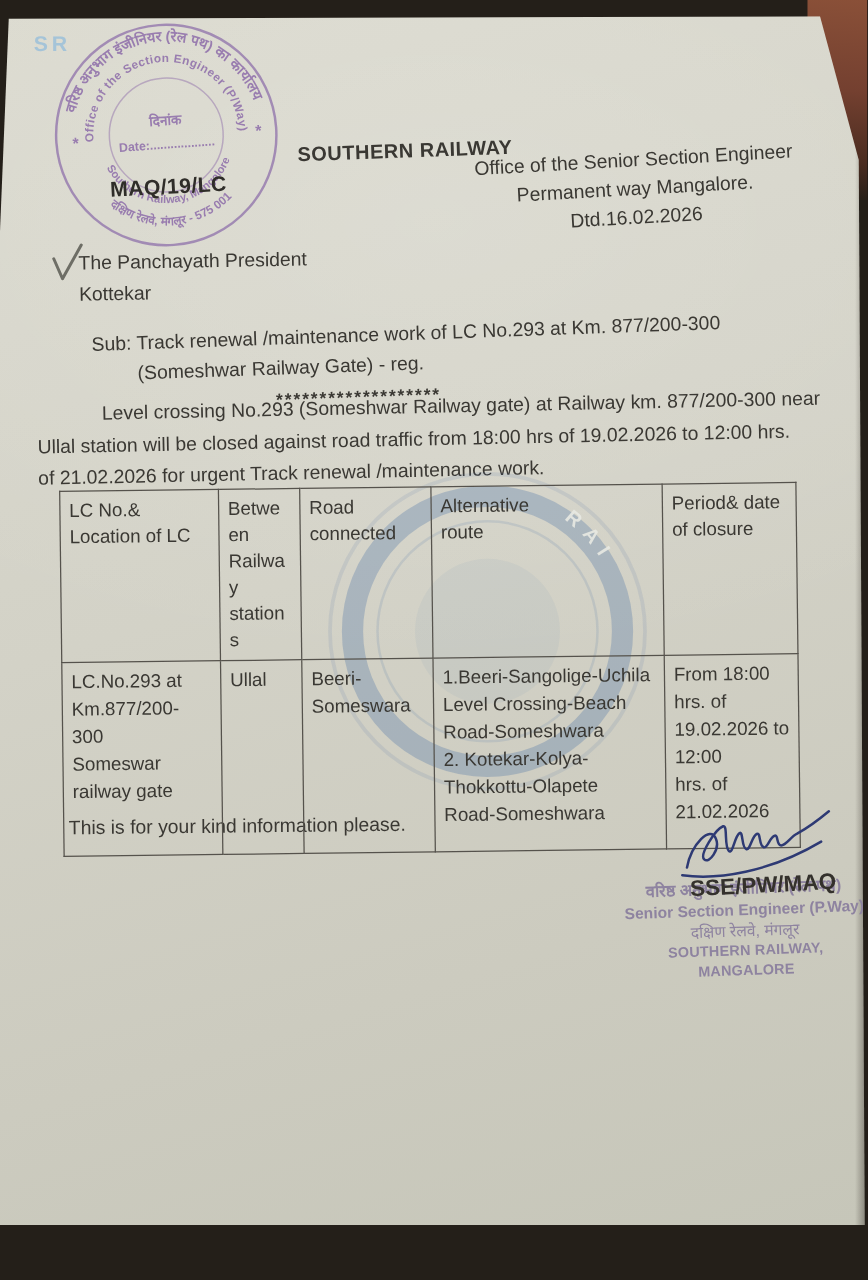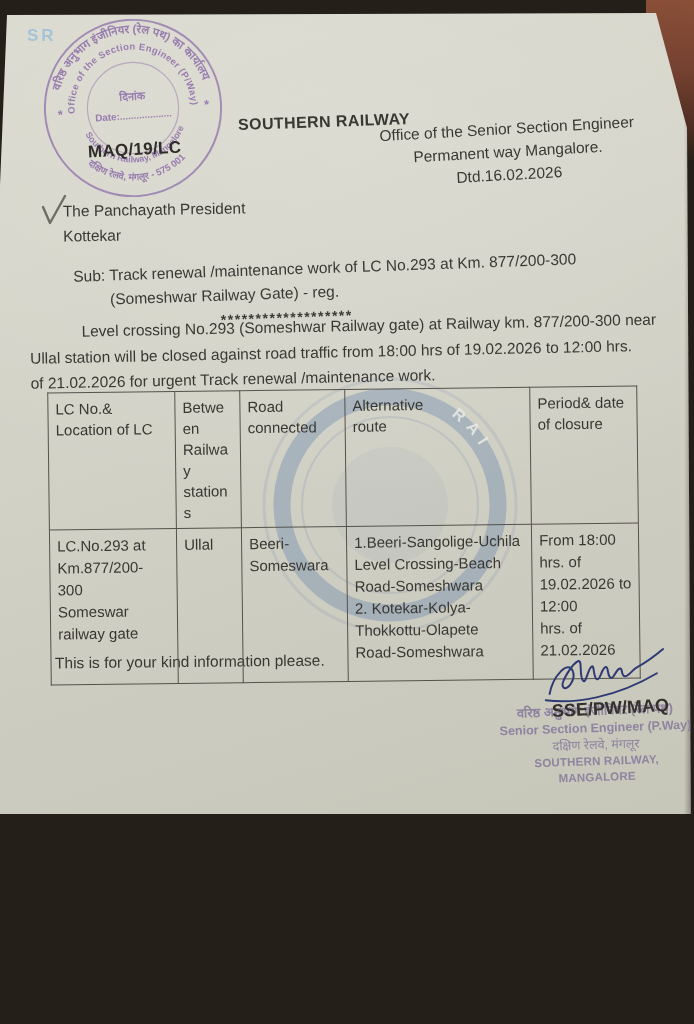--- a/index.html
+++ b/index.html
@@ -2,21 +2,21 @@
 <html style="--paper: #d2d1c6; --ink: #3a3833; --stamp-purple: #8a68a8; --footer-stamp-purple: #8e83a0; --signature-blue: #2e3a74; --watermark-blue: #4a6fa5; --sr-blue: #9cc0da;"><head>
 <meta charset="utf-8">
 <style>
   html,body{margin:0;padding:0;}
   body{
     background:#241f19;
     font-family:"Liberation Sans", sans-serif;
     width:694px;height:1024px;overflow:hidden;
   }
   #page{
-    position:relative;width:694px;height:814px;overflow:hidden;
+    position:relative;width:694px;height:980px;overflow:hidden;
     background:#241f19;
   }
   .brown-edge{
     position:absolute;top:0;right:0;width:48px;height:160px;
     background:linear-gradient(185deg,#8a5038 0%,#744030 45%,#4a2c20 80%,#241f19 100%);
   }
   .paper{
     position:absolute;inset:0;
     clip-path:polygon(7px 15px,656px 13px,687px 128px,692px 1024px,0px 1024px,0px 185px);
     background:

